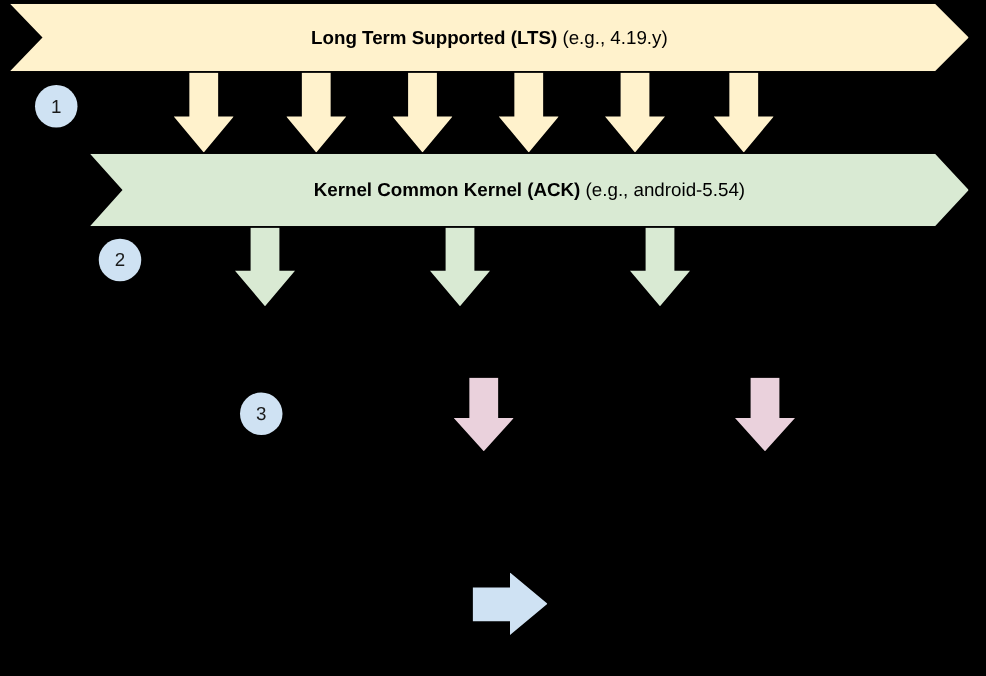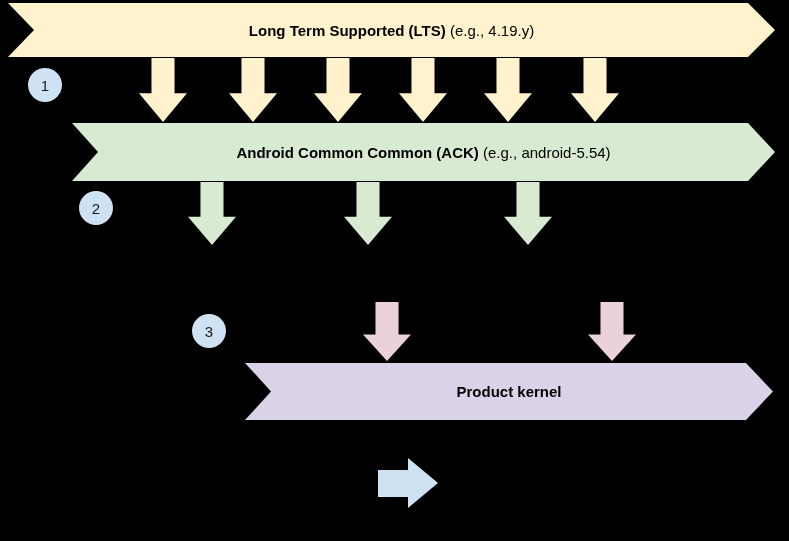--- a/index.html
+++ b/index.html
@@ -48,34 +48,31 @@
   <div class="badge" style="left:28px;top:68px;background:#cfe2f3">1</div>
 
   <div class="down-arrow row1" style="left:139px;background:#fff2cc"></div>
   <div class="down-arrow row1" style="left:229px;background:#fff2cc"></div>
   <div class="down-arrow row1" style="left:314px;background:#fff2cc"></div>
   <div class="down-arrow row1" style="left:399px;background:#fff2cc"></div>
   <div class="down-arrow row1" style="left:484px;background:#fff2cc"></div>
   <div class="down-arrow row1" style="left:571px;background:#fff2cc"></div>
 
   <div class="banner" id="banner-ack" style="background:#d9ead3">
-    <div class="label"><b>Android Common Common (ACK)</b><span> (e.g., android-5.54)</span></div>
+    <div class="label"><b>Kernel Common Kernel (ACK)</b><span> (e.g., android-5.54)</span></div>
   </div>
 
   <div class="badge" style="left:79px;top:191px;background:#cfe2f3">2</div>
 
   <div class="down-arrow row2" style="left:188px;background:#d9ead3"></div>
   <div class="down-arrow row2" style="left:344px;background:#d9ead3"></div>
   <div class="down-arrow row2" style="left:504px;background:#d9ead3"></div>
 
 
   <div class="badge" style="left:192px;top:314px;background:#cfe2f3">3</div>
 
   <div class="down-arrow row3" style="left:363px;background:#ead1dc"></div>
   <div class="down-arrow row3" style="left:588px;background:#ead1dc"></div>
 
-  <div class="banner" id="banner-product" style="background:#d9d2e9">
-    <div class="label"><b>Product kernel</b><span></span></div>
-  </div>
 
   <div class="right-arrow" style="background:#cfe2f3"></div>
 
 </div>
 
 </body></html>

